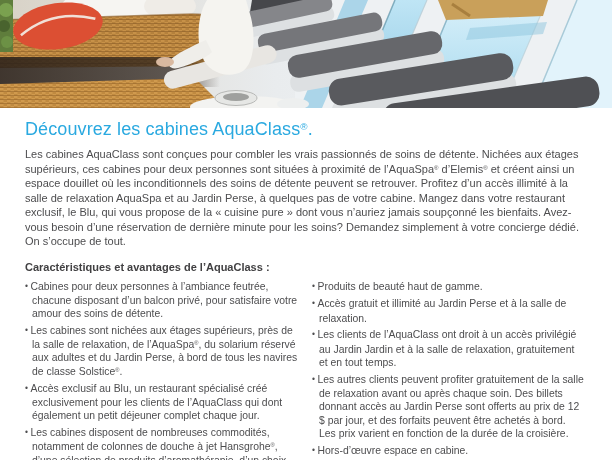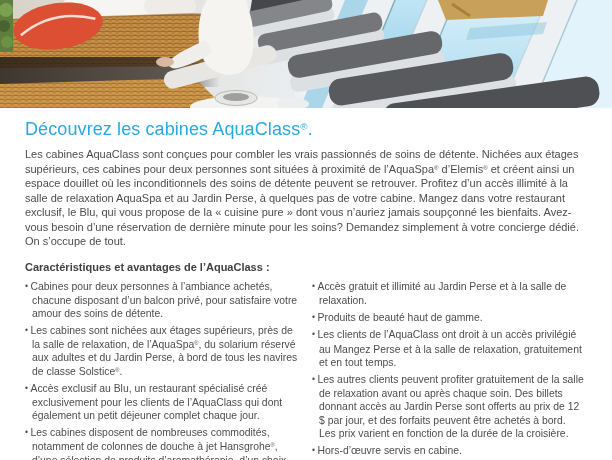--- a/index.html
+++ b/index.html
@@ -143,30 +143,30 @@
 
   <div class="content">
     <h1 class="title rsup">Découvrez les cabines AquaClass<sup>®</sup>.</h1>
 
     <p class="intro rsup">Les cabines AquaClass sont conçues pour combler les vrais passionnés de soins de détente. Nichées aux étages supérieurs, ces cabines pour deux personnes sont situées à proximité de l’AquaSpa<sup>®</sup> d’Elemis<sup>®</sup> et créent ainsi un espace douillet où les inconditionnels des soins de détente peuvent se retrouver. Profitez d’un accès illimité à la salle de relaxation AquaSpa et au Jardin Perse, à quelques pas de votre cabine. Mangez dans votre restaurant exclusif, le Blu, qui vous propose de la « cuisine pure » dont vous n’auriez jamais soupçonné les bienfaits. Avez-vous besoin d’une réservation de dernière minute pour les soins? Demandez simplement à votre concierge dédié. On s’occupe de tout.</p>
 
     <h2 class="features-heading">Caractéristiques et avantages de l’AquaClass :</h2>
 
     <div class="columns">
       <ul class="col">
-        <li class="rsup">Cabines pour deux personnes à l’ambiance achetés, chacune disposant d’un balcon privé, pour satisfaire votre amour des soins de détente.</li>
+        <li class="rsup">Cabines pour deux personnes à l’ambiance feutrée, chacune disposant d’un balcon privé, pour satisfaire votre amour des soins de détente.</li>
         <li class="rsup">Les cabines sont nichées aux étages supérieurs, près de la salle de relaxation, de l’AquaSpa<sup>®</sup>, du solarium réservé aux adultes et du Jardin Perse, à bord de tous les navires de classe Solstice<sup>®</sup>.</li>
         <li class="rsup">Accès exclusif au Blu, un restaurant spécialisé créé exclusivement pour les clients de l’AquaClass qui dont également un petit déjeuner complet chaque jour.</li>
         <li class="rsup">Les cabines disposent de nombreuses commodités, notamment de colonnes de douche à jet Hansgrohe<sup>®</sup>, d’une sélection de produits d’aromathérapie, d’un choix d’oreillers, de la livraison quotidienne d’eau embouteillée et de thés.</li>
 
       </ul>
       <ul class="col">
+        <li class="rsup">Produits de beauté haut de gamme.</li>
         <li class="rsup">Accès gratuit et illimité au Jardin Perse et à la salle de relaxation.</li>
-        <li class="rsup">Produits de beauté haut de gamme.</li>
-        <li class="rsup">Les clients de l’AquaClass ont droit à un accès privilégié au Mangez Perse et à la salle de relaxation, gratuitement et en tout temps.</li>
+        <li class="rsup">Les clients de l’AquaClass ont droit à un accès privilégié au Jardin Jardin et à la salle de relaxation, gratuitement et en tout temps.</li>
         <li class="rsup">Les autres clients peuvent profiter gratuitement de la salle de relaxation avant ou après chaque soin. Des billets donnant accès au Jardin Perse sont offerts au prix de 12 $ par jour, et des forfaits peuvent être achetés à bord. Les prix varient en fonction de la durée de la croisière.</li>
-        <li class="rsup">Hors-d’œuvre servis en cabine.</li>
+        <li class="rsup">Hors-d’œuvre espace en cabine.</li>
 
       </ul>
     </div>
   </div>
 
 </div>
 
 </body></html>

